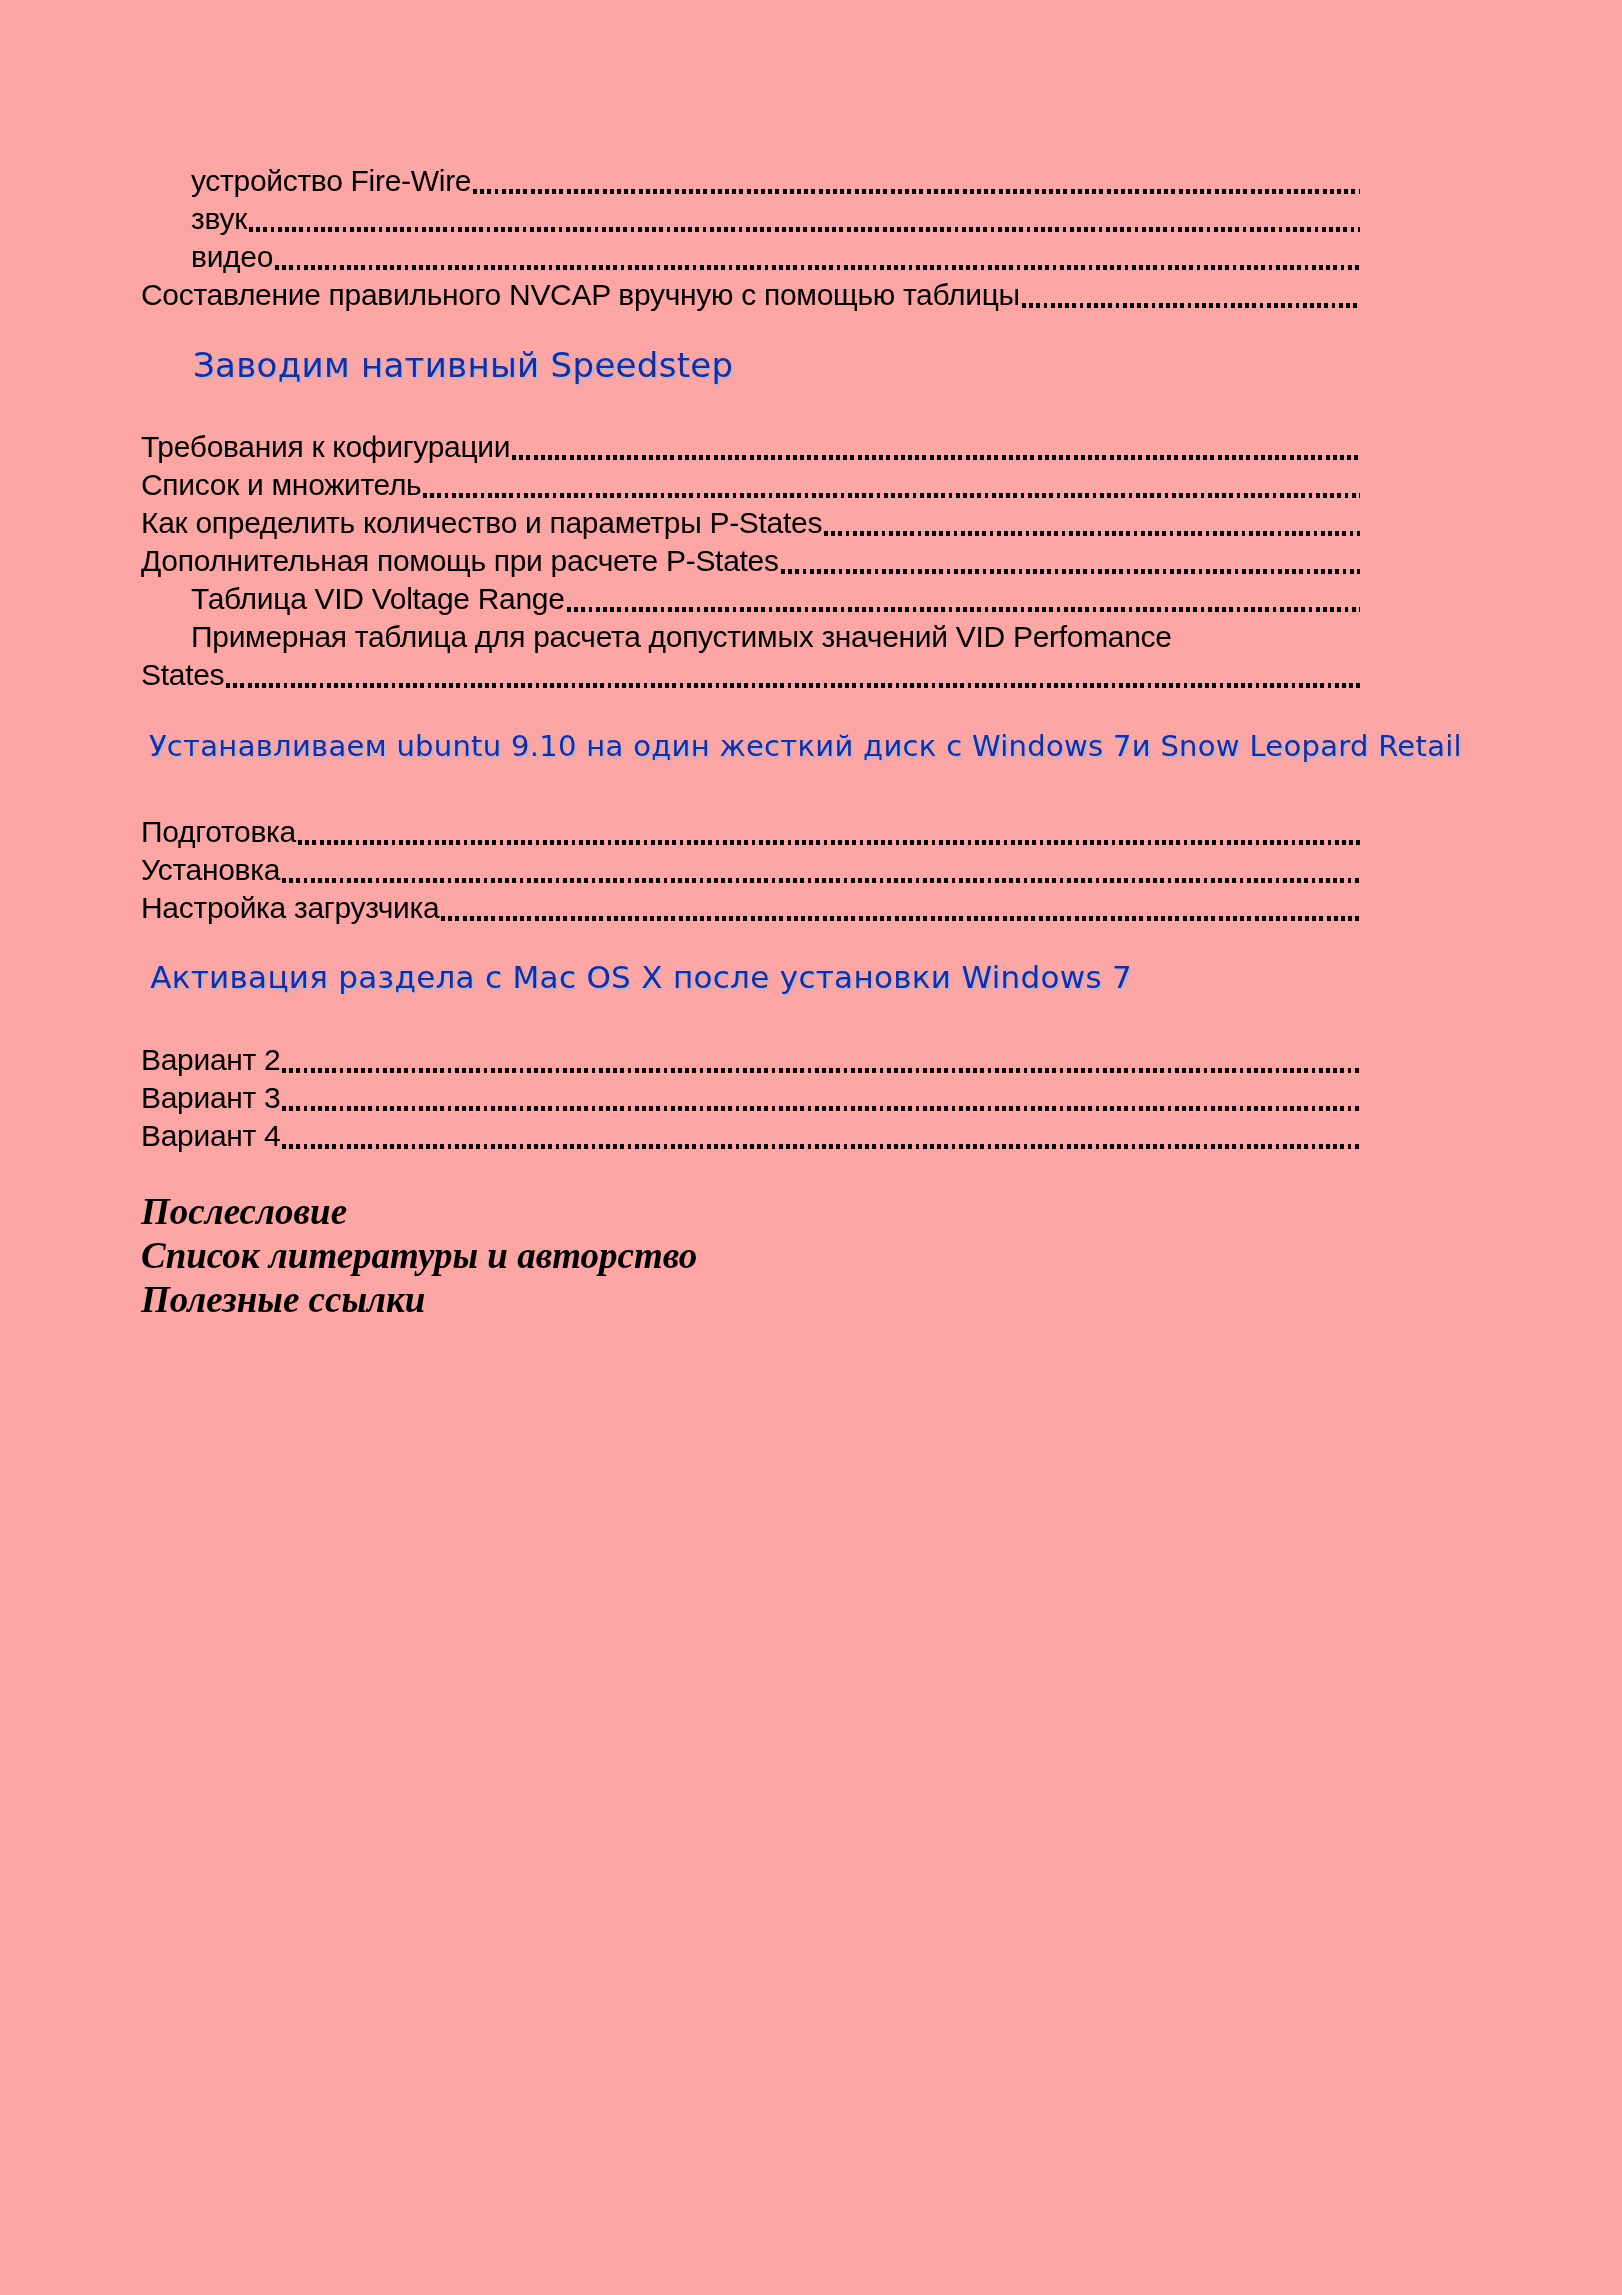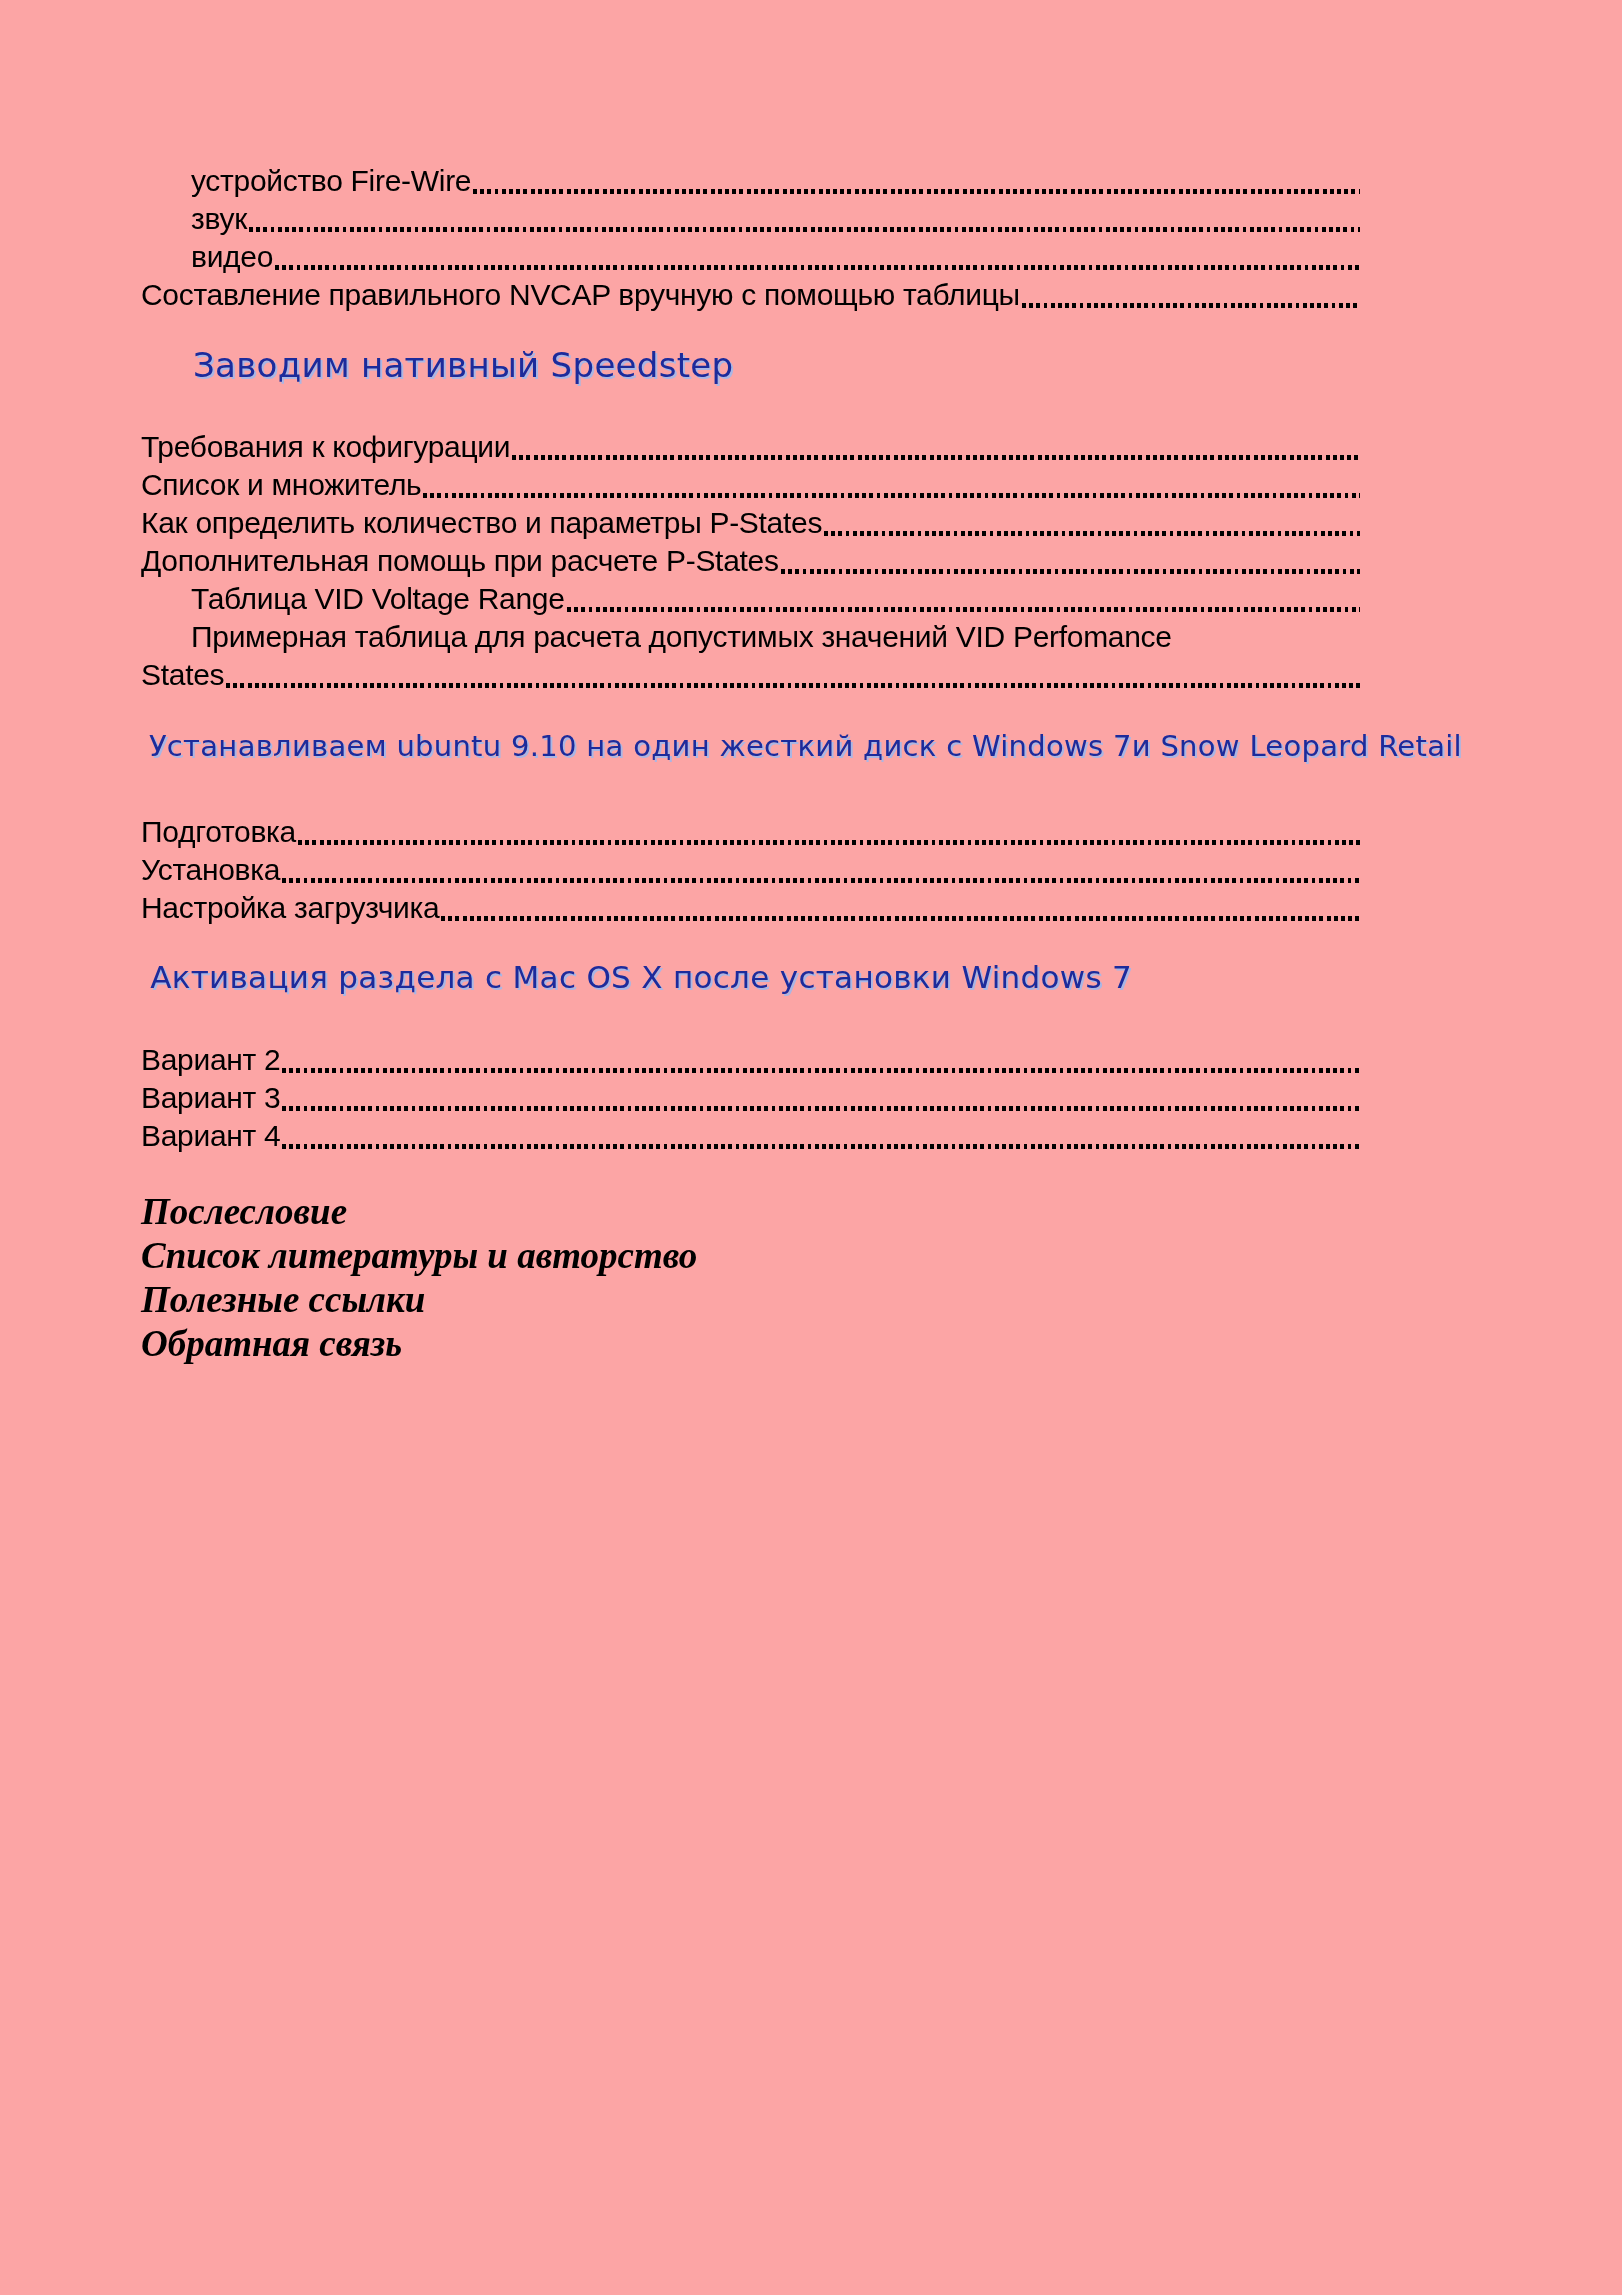--- a/index.html
+++ b/index.html
@@ -155,18 +155,17 @@
     </div>
     <div class="row">
       <span class="label">Вариант 4</span>
       <span class="leader"></span>
     </div>
 
     <div class="closing-block">
       <div class="closing">Послесловие</div>
       <div class="closing">Список литературы и авторство</div>
       <div class="closing">Полезные ссылки</div>
-      <div class="closing">Обратная связь</div>
     </div>
 
   </div>
 </div>
 
 
 </body></html>

